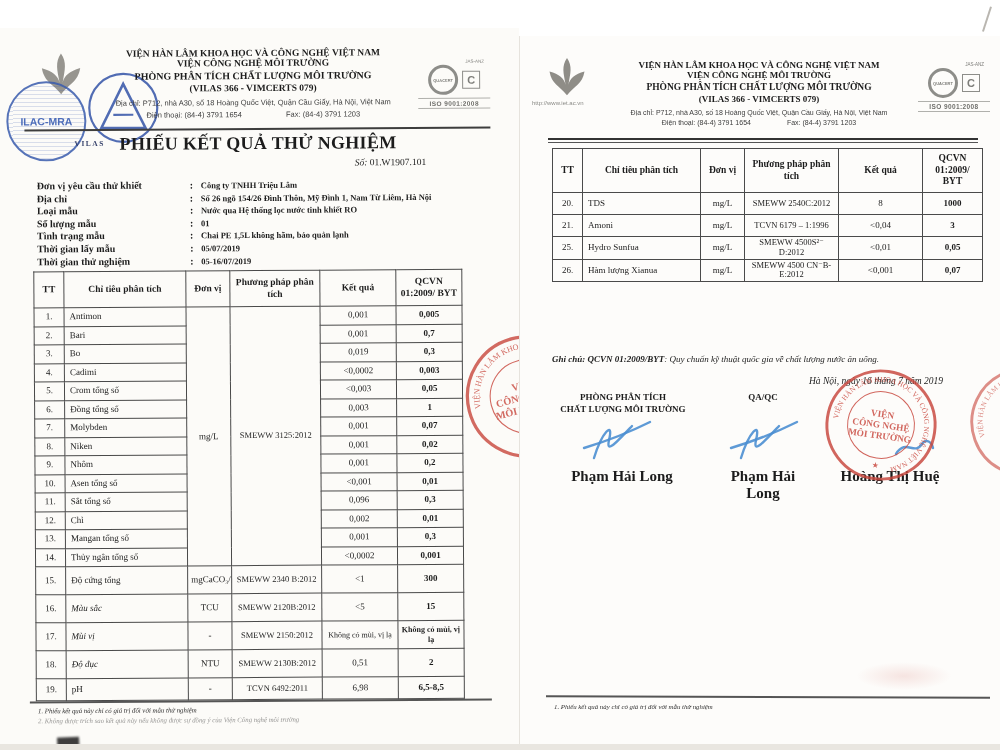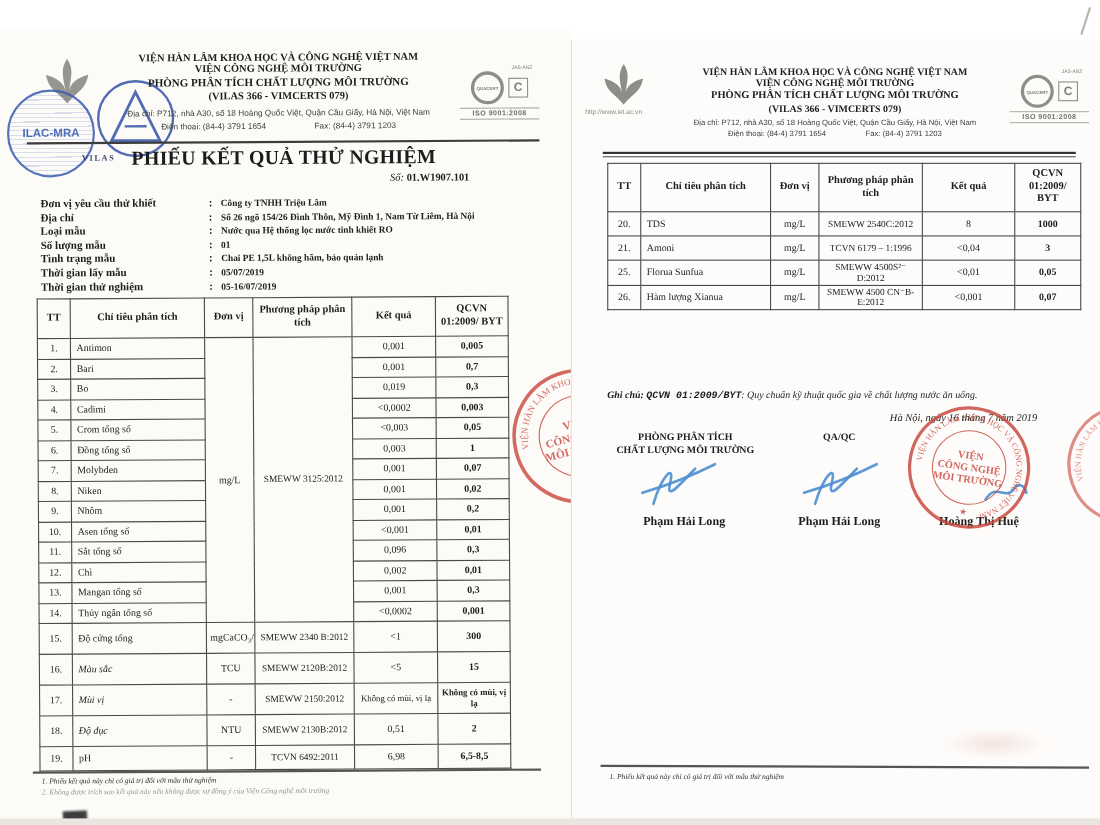--- a/index.html
+++ b/index.html
@@ -37,21 +37,21 @@
           background:repeating-linear-gradient(0deg, rgba(58,92,174,.22) 0 1px, transparent 1px 4px);
           opacity:.85; }
   .boa svg { width:100%; height:100%; }
   .vilas { font-size:7.5px; font-weight:bold; color:#23315e; letter-spacing:1.5px; opacity:.9; }
   .url { font-size:6px; color:#8a8a86; font-family:"Liberation Sans","DejaVu Sans",sans-serif; }
 
   
   .title { width:100%; text-align:center; font-size:18px; font-weight:bold; letter-spacing:.3px; }
   .docno { font-size:9.5px; }
   .docno .lbl { font-style:italic; }
-  .docno .num { font-weight:bold; }
+  .docno .num { font-weight:normal; }
   .inforow { display:flex; align-items:baseline; height:12.6px; }
   .ilabel { width:153px; font-weight:bold; font-size:10px; flex:none; }
   .icolon { width:11px; font-weight:bold; font-size:10px; flex:none; }
   .ivalue { font-weight:bold; font-size:8.5px; }
 
   
   table { border-collapse:collapse; table-layout:fixed; }
   th,td { border:1px solid #4a4a4a; text-align:center; vertical-align:middle; padding:1px 3px;
           overflow:hidden; line-height:1.2; }
   th { font-size:9.5px; font-weight:bold; }
@@ -72,24 +72,24 @@
   
   .rule1 { height:2px; background:#3d3d3d; }
   .rule2 { border-top:2.5px solid #333; border-bottom:1px solid #555; height:5px; }
   .rulethin { height:1.5px; background:#555; }
 
   .foot { font-size:6.8px; font-style:italic; color:#2e2e2e; line-height:1.5; }
   .fade { opacity:.5; }
 
   
   .note { font-size:9px; font-style:italic; }
-  .note .code { font-weight:bold;font-family:Liberation Mono, monospace; }
+  .note .code { font-weight:bold; }
   .date { font-size:9.5px; font-style:italic; text-align:center; }
   .sigtitle { text-align:center; font-weight:bold; font-size:9px; line-height:1.3; }
-  .signame { text-align:center; font-weight:bold; font-size:11px; }
+  .signame { text-align:center; font-weight:bold; font-size:15px; }
   .sig svg { width:100%; height:100%; }
   .sig path { stroke:#4d8fd1; stroke-width:2.4; fill:none; stroke-linecap:round; opacity:.9; }
 
   
   .seal { color:#c8463c; opacity:.8; }
   .seal svg { width:100%; height:100%; }
   .seal text { fill:currentColor; font-family:"Liberation Serif","DejaVu Serif",serif; }
 
   
   .scanbottom { left:0; top:744px; width:1000px; height:6px; background:#e9e6e0; }
@@ -420,21 +420,21 @@
     <tr class="h22">
           <td>21.</td>
           <td class="nm">Amoni</td>
           <td>mg/L</td>
           <td class="meth">TCVN 6179 – 1:1996</td>
           <td>&lt;0,04</td>
           <td class="lm">3</td>
         </tr>
     <tr class="h22">
           <td>25.</td>
-          <td class="nm">Florua Sunfua</td>
+          <td class="nm">Hydro Sunfua</td>
           <td>mg/L</td>
           <td class="meth">SMEWW 4500S²⁻ D:2012</td>
           <td>&lt;0,01</td>
           <td class="lm">0,05</td>
         </tr>
     <tr class="h22">
           <td>26.</td>
           <td class="nm">Hàm lượng Xianua</td>
           <td>mg/L</td>
           <td class="meth">SMEWW 4500 CN⁻B-E:2012</td>

